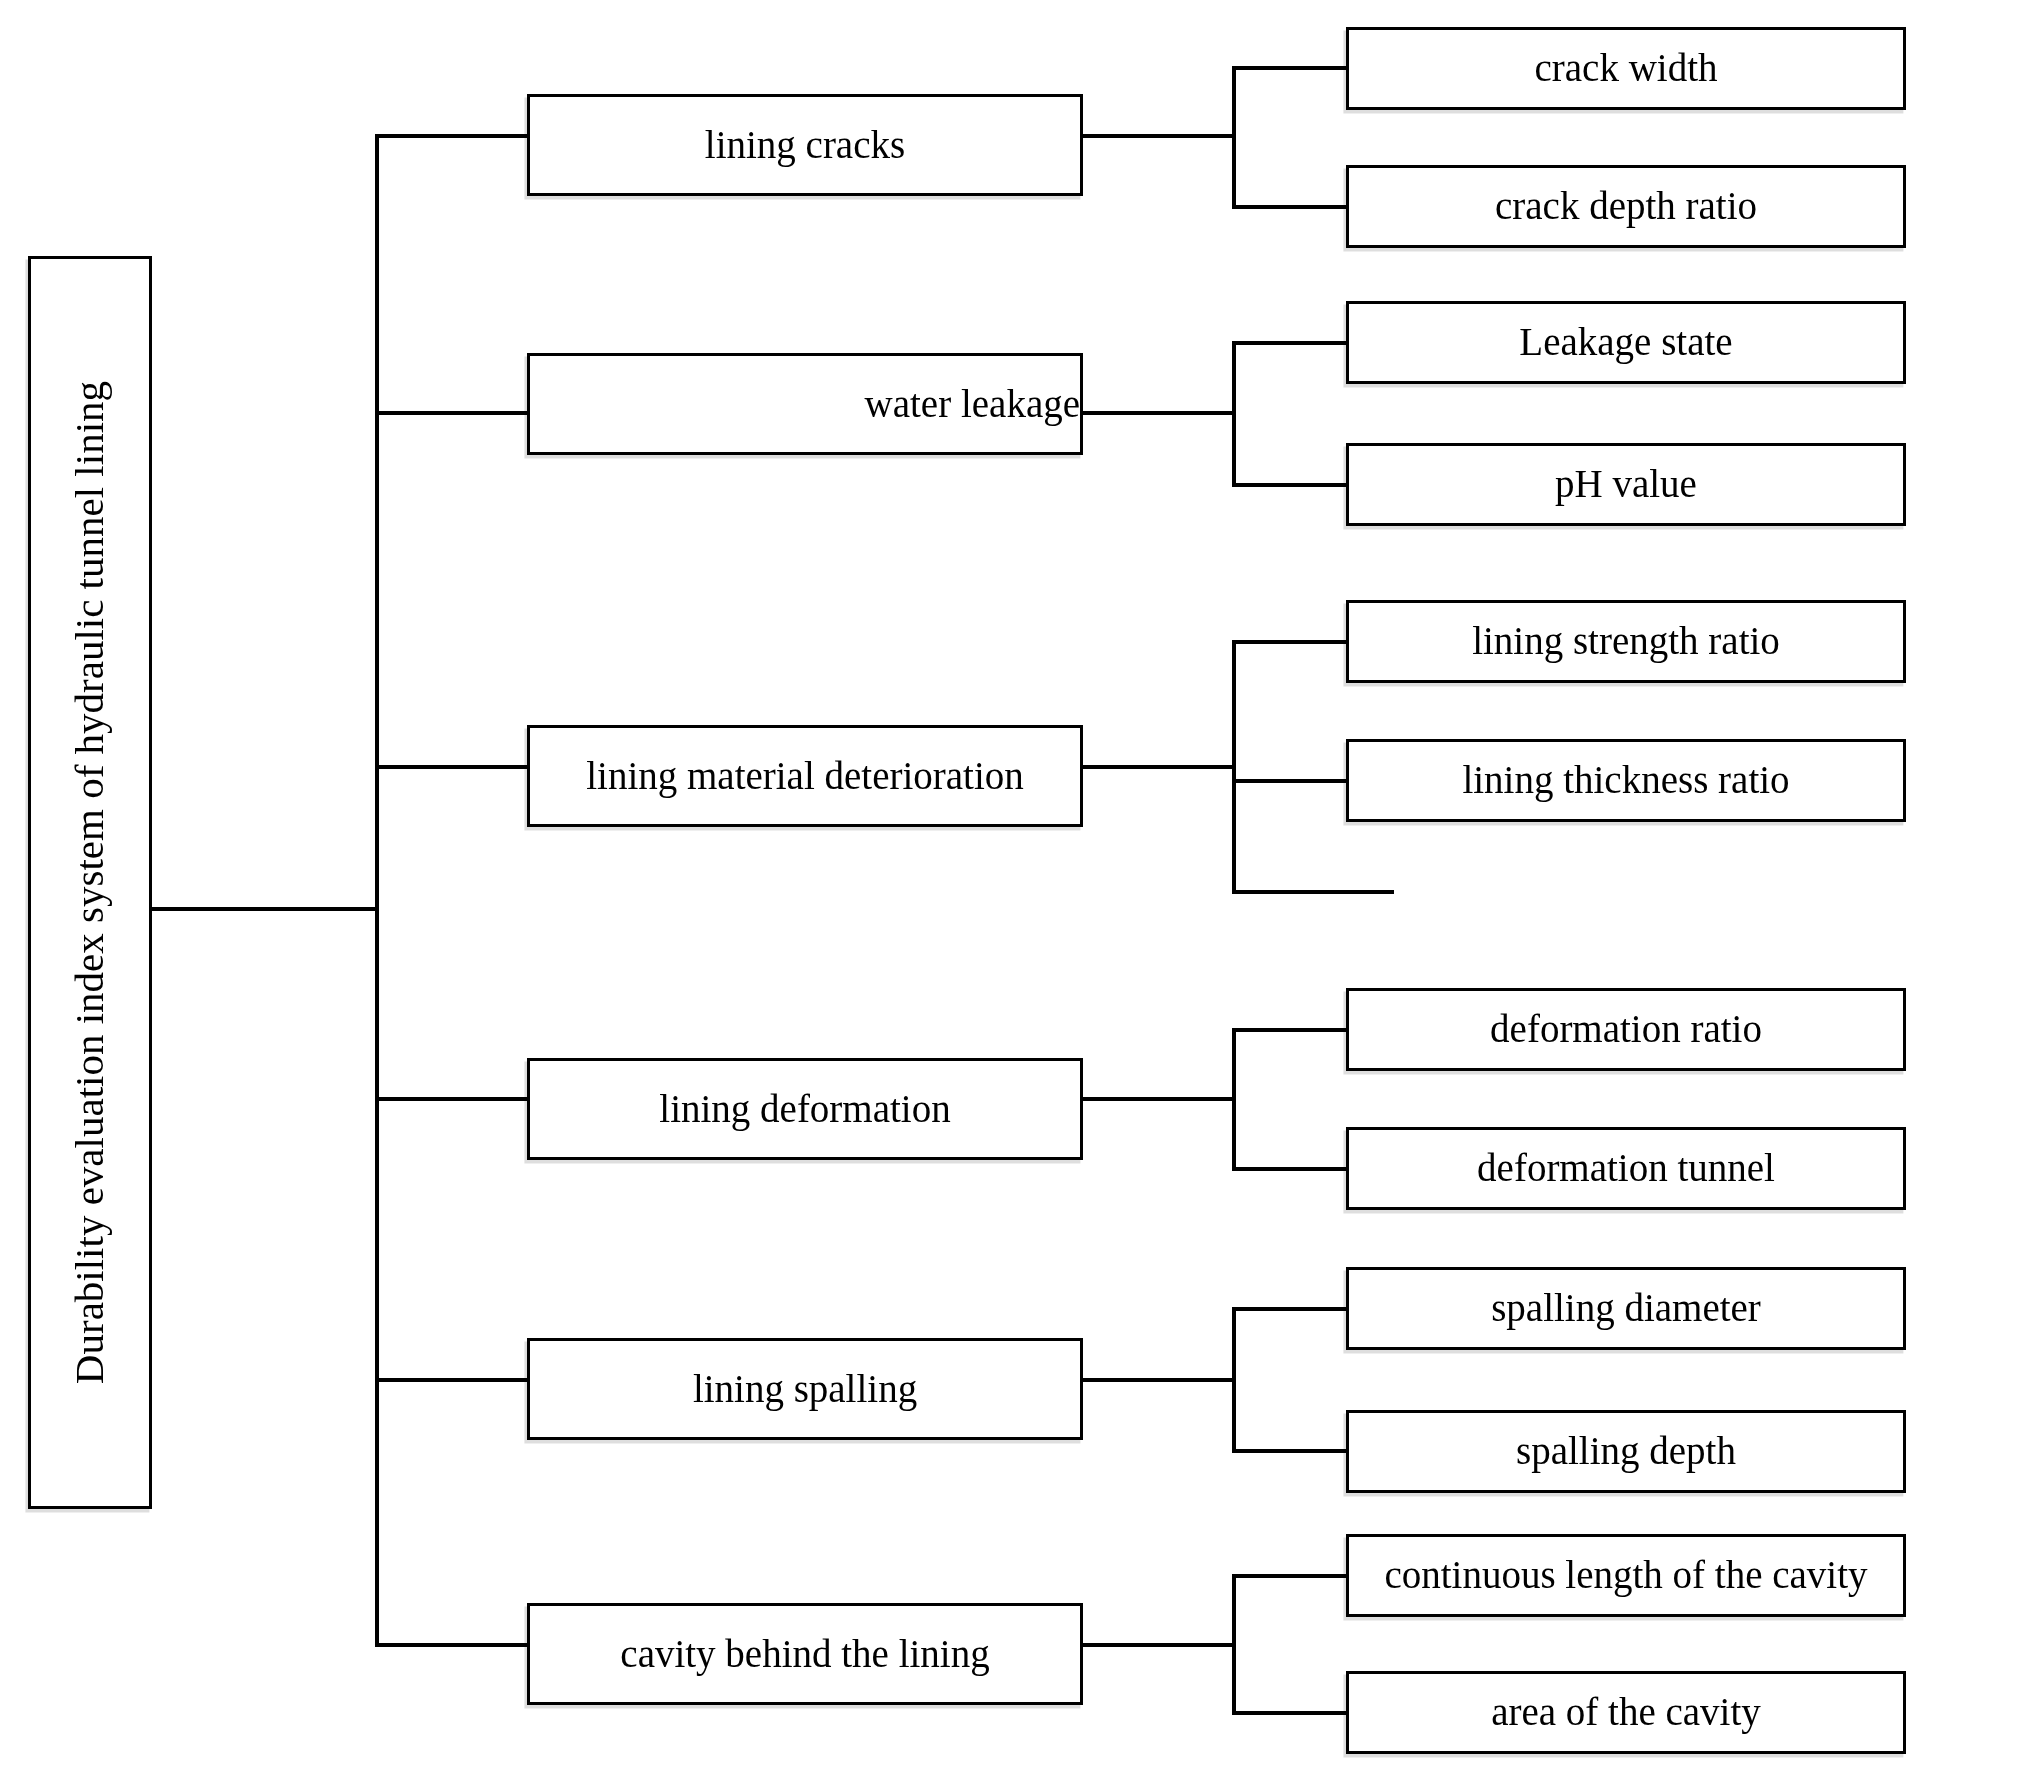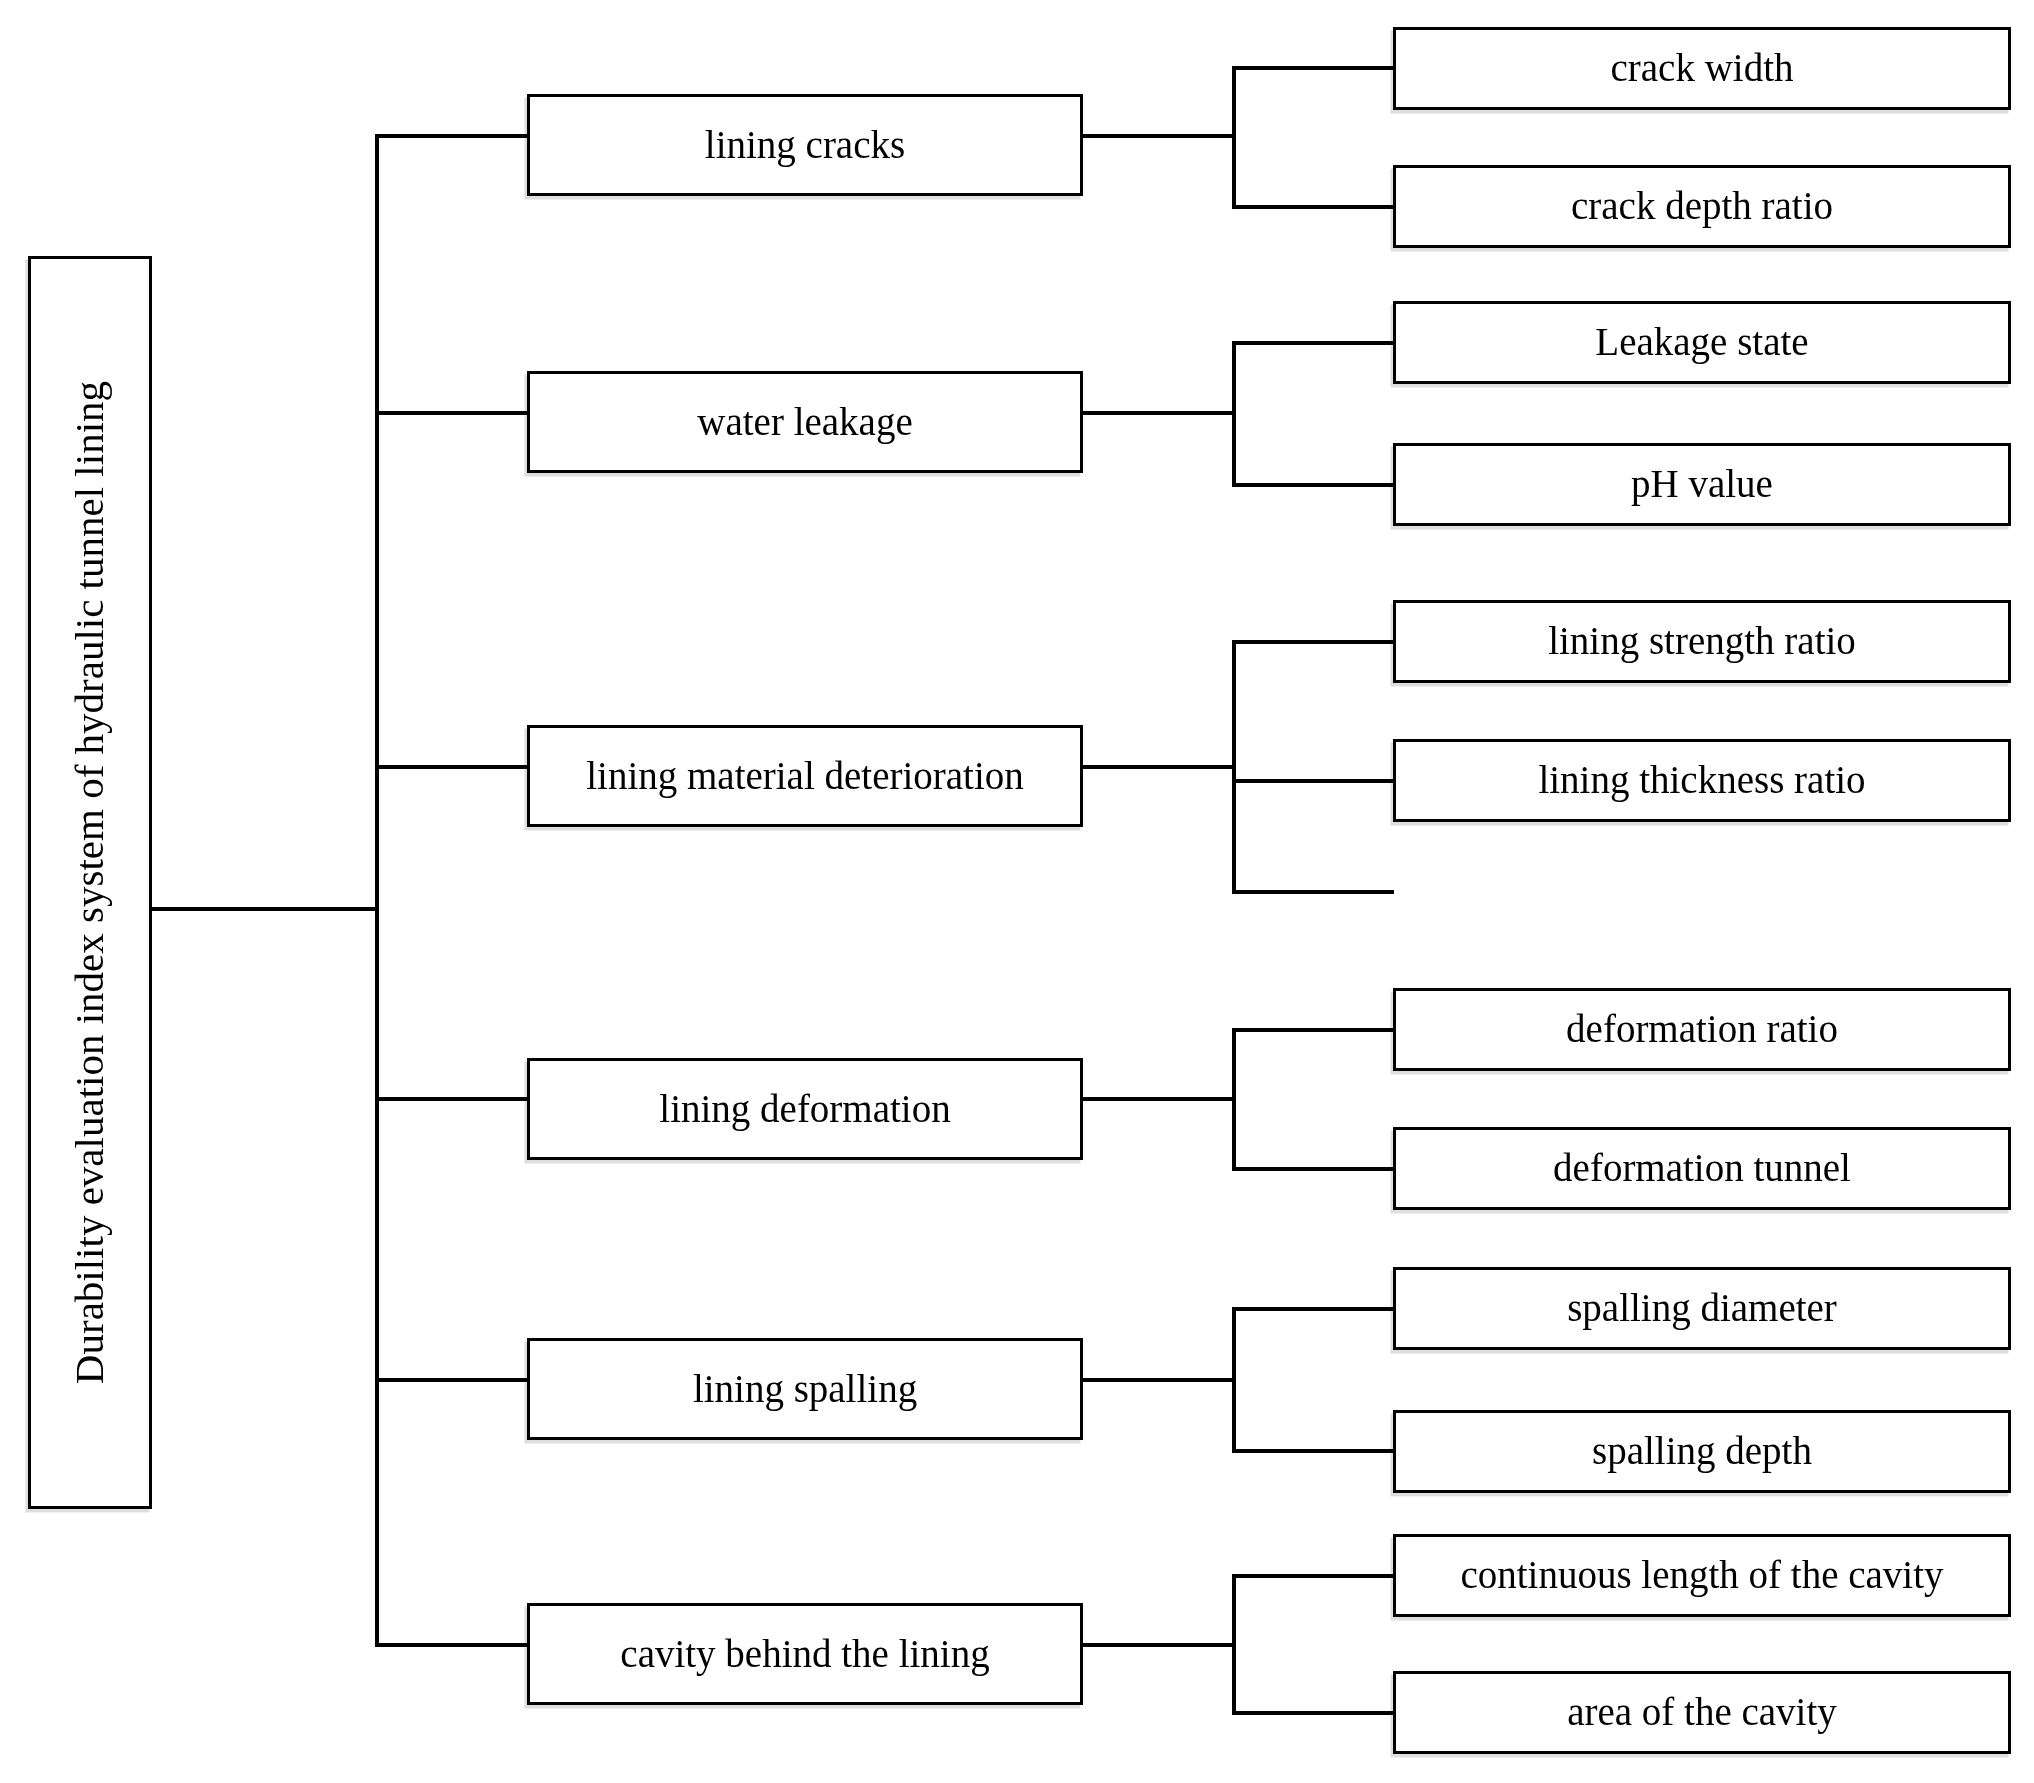--- a/index.html
+++ b/index.html
@@ -18,21 +18,21 @@
     border: 3.5px solid #000000;
     display: flex;
     align-items: center;
     justify-content: center;
     text-align: center;
     font-size: 39px;
     line-height: 1.1;
     box-shadow: -2.6px 3.5px 0 rgba(0,0,0,0.13);
   }
   .box.mid   { left: 527px;  width: 556px; height: 102px; }
-  .box.leaf  { left: 1393px; width: 618px; height: 83px; }
+  .box.leaf  { left: 1346px; width: 560px; height: 83px; }
   .box.root  { left: 28px; top: 256px; width: 124px; height: 1253px; font-size: 41px; }
   .vtext {
     white-space: nowrap;
     transform: rotate(-90deg);
   }
   .h, .v { position: absolute; background: #000000; }
   .h { height: 3.5px; }
   .v { width: 3.5px; }
 </style>
 </head>
@@ -51,21 +51,21 @@
   <div class="h" style="left:375px; top:134px;  width:155px;"></div>
   <div class="h" style="left:375px; top:411px;  width:155px;"></div>
   <div class="h" style="left:375px; top:765px;  width:155px;"></div>
   <div class="h" style="left:375px; top:1097px; width:155px;"></div>
   <div class="h" style="left:375px; top:1378px; width:155px;"></div>
   <div class="h" style="left:375px; top:1643px; width:155px;"></div>
 
   <div class="box mid" style="top:94px;">
     <span>lining cracks</span>
   </div>
-  <div class="box mid" style="top:371px;">
+  <div class="box mid" style="top:353px;justify-content:flex-end;">
     <span>water leakage</span>
   </div>
   <div class="box mid" style="top:725px;">
     <span>lining material deterioration</span>
   </div>
   <div class="box mid" style="top:1058px;">
     <span>lining deformation</span>
   </div>
   <div class="box mid" style="top:1338px;">
     <span>lining spalling</span>

